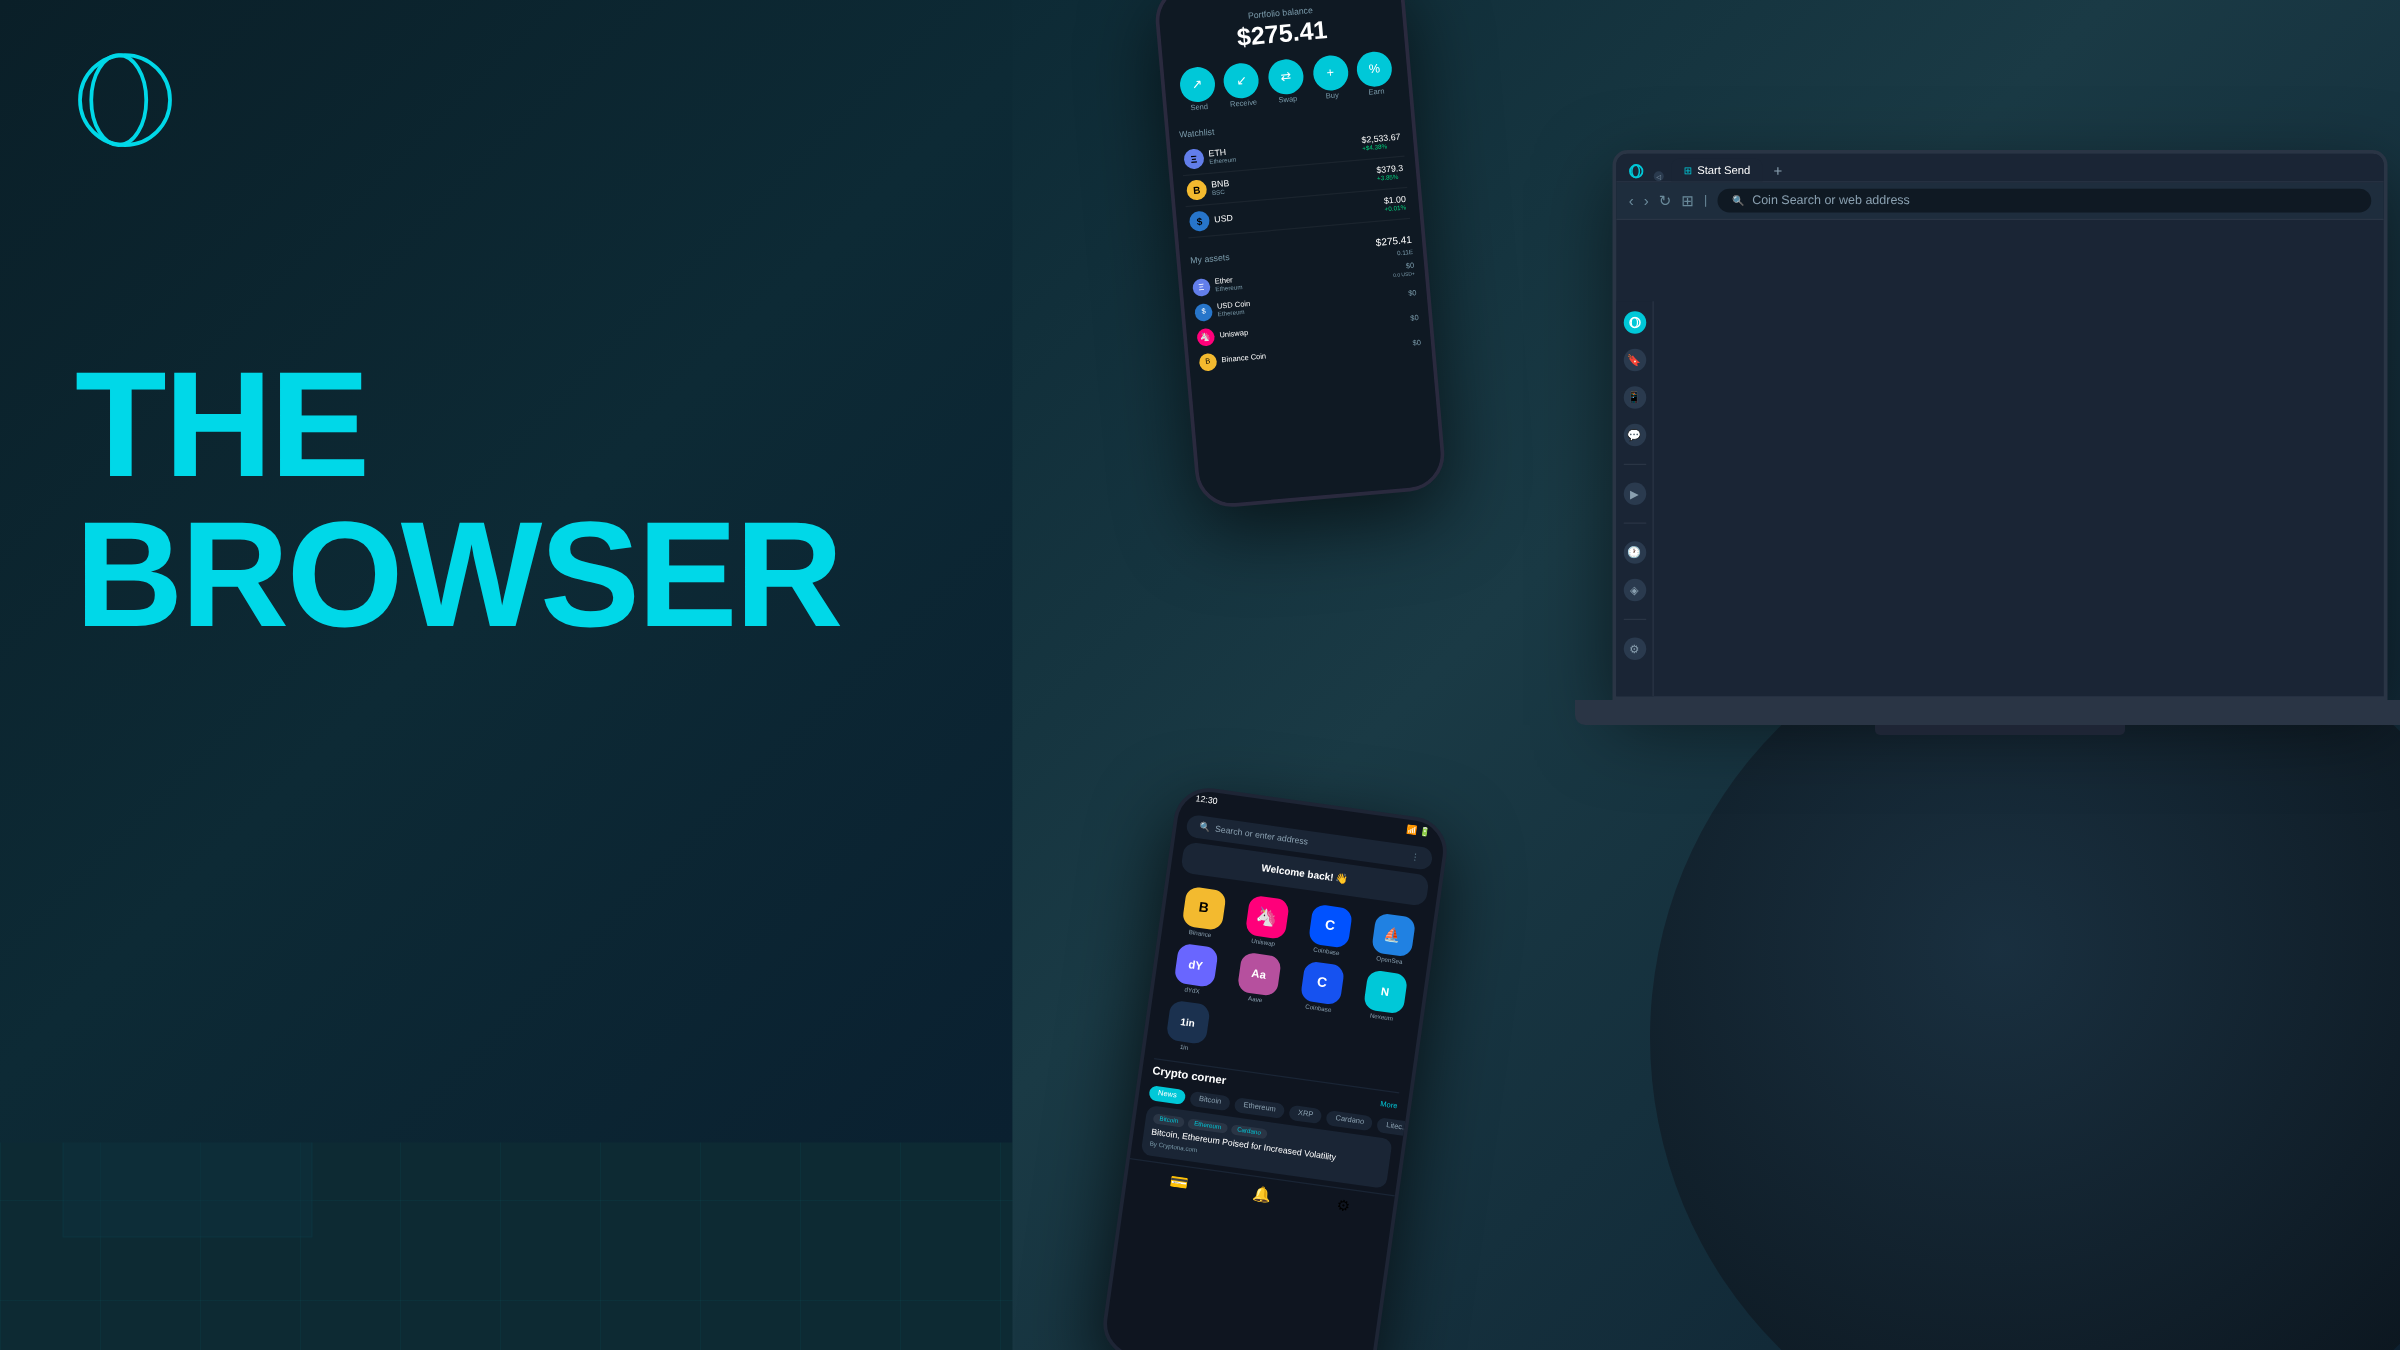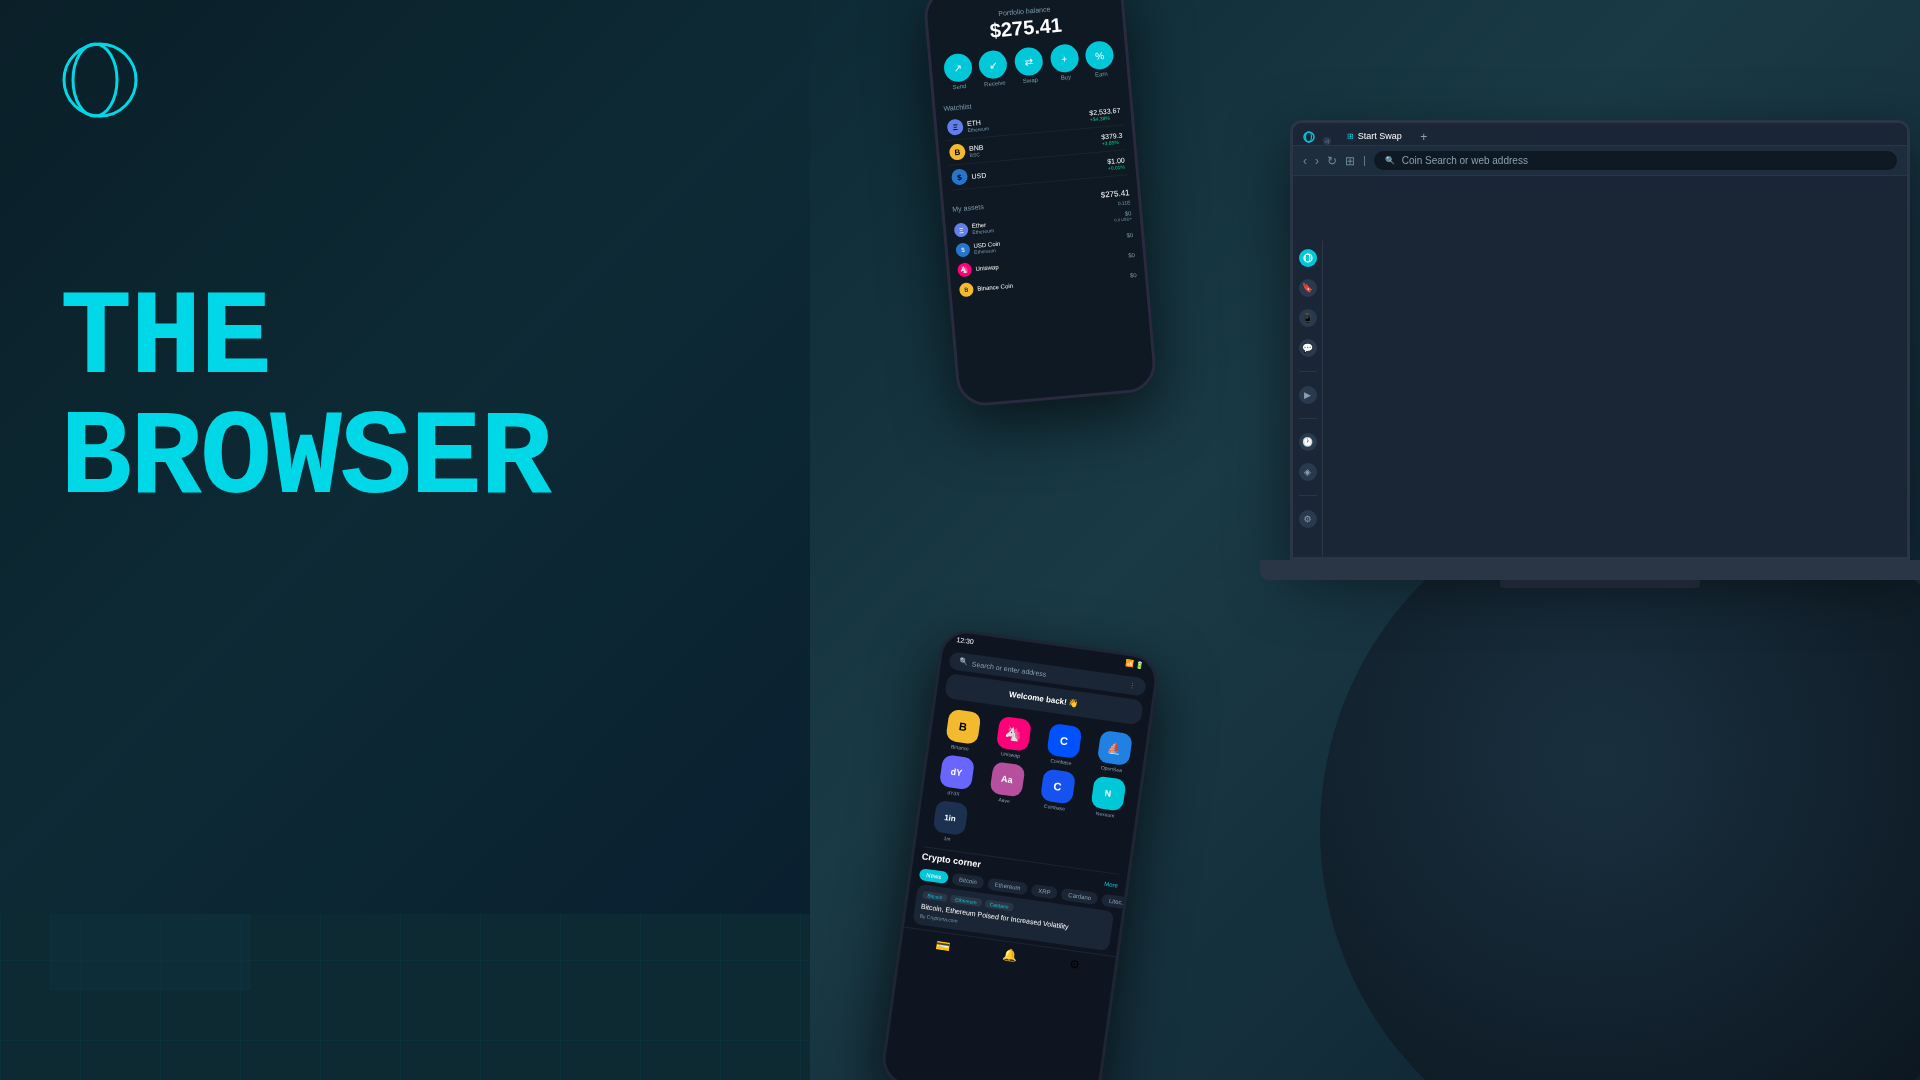--- a/index.html
+++ b/index.html
@@ -33,21 +33,20 @@
     
     .left-panel {
       position: absolute;
       left: 0;
       top: 0;
       width: 810px;
       height: 914px;
       background: linear-gradient(135deg, #0a1f28 0%, #0d2a35 50%, #0a2030 100%);
       display: flex;
       flex-direction: column;
-      font-family: Liberation Mono, monospace;
     }
 
     
     .opera-logo {
       position: absolute;
       top: 40px;
       left: 60px;
       width: 80px;
       height: 80px;
     }
@@ -718,21 +717,21 @@
         <div style="width:16px;height:16px;display:flex;align-items:center;justify-content:center;margin-right:2px;">
           <svg width="12" height="12" viewBox="0 0 12 12">
               <circle cx="6" cy="6" r="5" stroke="#00c8d8" stroke-width="1.5" fill="none"></circle>
               <ellipse cx="5.5" cy="6" rx="3" ry="5" stroke="#00c8d8" stroke-width="1.2" fill="none"></ellipse>
             </svg>
         </div>
         <div style="width:8px;height:8px;border-radius:50%;background:#2a3a4e;display:flex;align-items:center;justify-content:center;font-size:5px;color:#8aa0b0;margin-right:2px;">◁</div>
 
         <div class="browser-tab tab-active">
           <span style="color:#00c8d8;font-size:8px;">⊞</span>
-          <span>Start Swap</span>
+          <span>Start Send</span>
         </div>
         <div class="tab-plus">+</div>
       </div>
 
       <div class="browser-nav">
         <span class="nav-btn">‹</span>
         <span class="nav-btn">›</span>
         <span class="nav-btn">↻</span>
         <span class="nav-btn">⊞</span>
         <span style="color:#6a8a9a;font-size:10px;">|</span>

